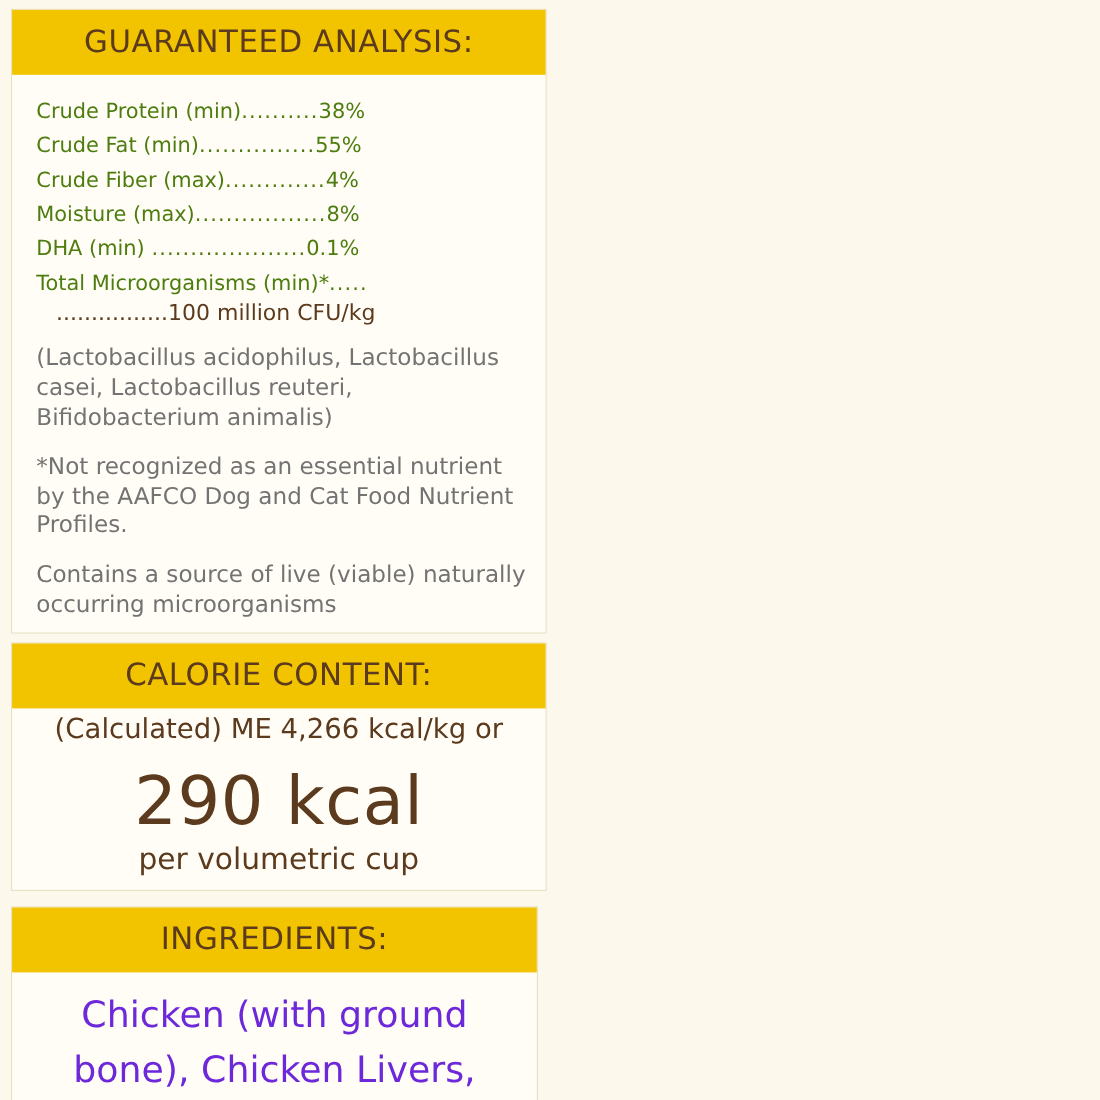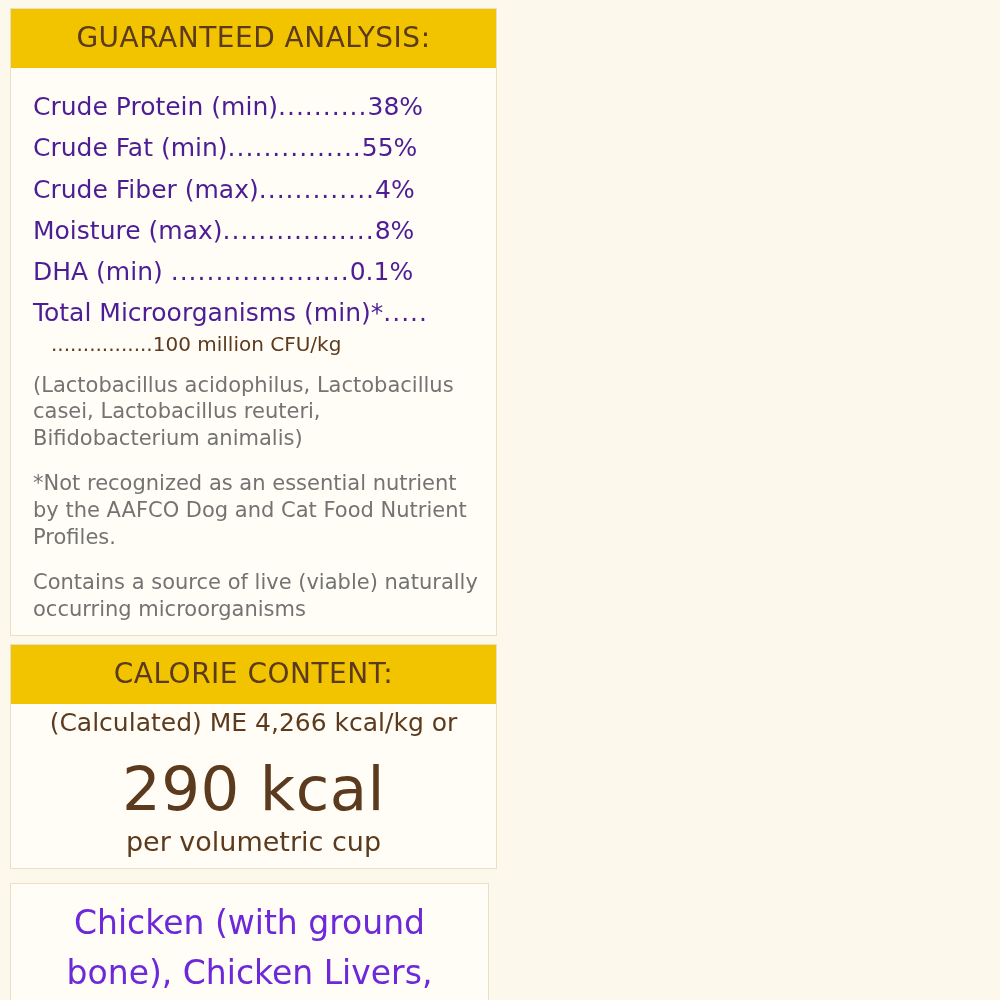--- a/index.html
+++ b/index.html
@@ -54,24 +54,24 @@
   }
   .ga-panel {
     flex: 0 0 auto;
     display: flex;
     flex-direction: column;
   }
   .ga-body {
     padding: 18px 16px 12px 22px;
   }
   .ga-line {
-    font-size: 25px;
+    font-size: 19px;
     line-height: 1.65;
     white-space: nowrap;
-    color: #4c1d95;
+    color: #4d7c0f;
   }
   .ga-line .dots {
     letter-spacing: 1px;
   }
   .ga-cont {
     font-size: 20px;
     line-height: 1.2;
     padding-left: 18px;
     margin-top: -2px;
     white-space: nowrap;
@@ -156,16 +156,17 @@
       <div class="cal-body">
         <div class="cal-line1">(Calculated) ME 4,266 kcal/kg or</div>
         <div class="cal-big">290 kcal</div>
         <div class="cal-line3">per volumetric cup</div>
       </div>
     </div>
 
   </div>
 
   <div class="col-right">
+    <div class="band">INGREDIENTS:</div>
     <div class="ing-body">Chicken (with ground bone), Chicken Livers, Beef (with ground bone), Salmon, Organic Squash, Organic Kale, Organic Carrot, Organic Apple, Organic Parsley, Organic Pumpkin Seeds, Organic Sunflower Seeds, Dried Yeast, Organic Sunflower Oil, Montmorillonite Clay, Organic Blueberries, Organic Cranberries, Organic Broccoli, Organic Apple Cider Vinegar, Salt, Fish Oil, Organic Coconut Oil, Vitamin E Supplement, Organic Rosemary Extract, Organic Ground Alfalfa, Cod Liver Oil, Dried Organic Kelp, Liquid Lactobacillus acidophilus fermentation product, Liquid Lactobacillus casei fermentation product, Liquid Lactobacillus reuteri fermentation product, Liquid Bifidobacterium animalis fermentation product, Taurine</div>
   </div>
 
 </div>
 
 </body></html>

